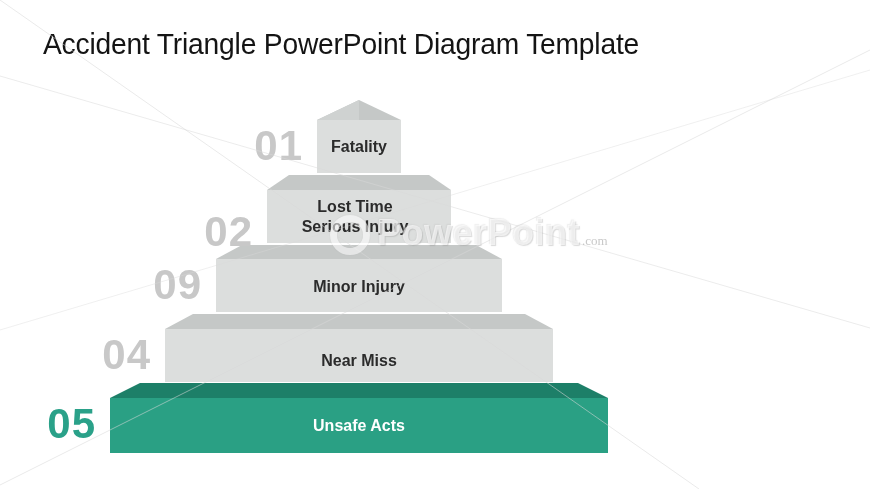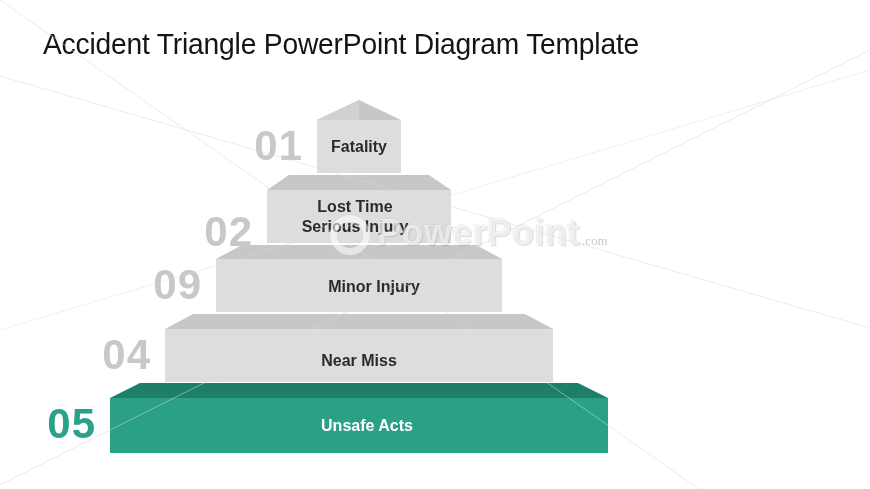--- a/index.html
+++ b/index.html
@@ -19,21 +19,21 @@
     position:absolute;width:120px;text-align:right;z-index:2;
     font-size:42px;font-weight:700;color:#c8c8c8;line-height:44px;
     letter-spacing:1px;
   }
   .num.green{color:#2aa189;}
   .lvl-label{
     position:absolute;z-index:2;display:flex;align-items:center;justify-content:center;
     font-size:16px;font-weight:700;color:#2b2b2b;text-align:center;
     white-space:pre-line;line-height:20px;
   }
-  .lvl-label.light{color:#ffffff;padding-left:8px;}
+  .lvl-label.light{color:#ffffff;}
   .watermark{
     position:absolute;left:330px;top:211px;z-index:4;display:flex;align-items:flex-start;
     pointer-events:none;
   }
   .wm-ring{
     width:26px;height:26px;border:7px solid rgba(255,255,255,0.55);border-radius:50%;
     margin-top:4px;margin-right:7px;box-shadow:0 0 1px rgba(160,160,160,0.45), inset 0 0 1px rgba(160,160,160,0.45);
   }
   .wm-brand{
     font-size:36px;font-weight:700;color:rgba(255,255,255,0.62);line-height:44px;
@@ -76,21 +76,21 @@
 
   <div class="num" style="left:183px;top:124px;">01</div>
   <div class="num" style="left:133px;top:203px;margin-top:7px;">02</div>
   <div class="num" style="left:82px;top:263px;">09</div>
   <div class="num" style="left:31px;top:333px;">04</div>
   <div class="num green" style="left:-24px;top:402px;">05</div>
 
   <div class="lvl-label" style="left:317px;top:120px;width:84px;height:53px;">Fatality</div>
   <div class="lvl-label" style="left:267px;top:190px;width:176px;height:53px;">Lost Time
 Serious Injury</div>
-  <div class="lvl-label" style="left:231px;top:259px;width:286px;height:56px;">Minor Injury</div>
+  <div class="lvl-label" style="left:216px;top:259px;width:286px;height:56px;">Minor Injury</div>
   <div class="lvl-label" style="left:165px;top:329px;width:388px;height:64px;border-radius:18px;">Near Miss</div>
   <div class="lvl-label light" style="left:110px;top:398px;width:498px;height:55px;">Unsafe Acts</div>
 
 
   <div class="watermark">
     <span class="wm-ring"></span>
     <span class="wm-brand">PowerPoint</span>
     <span class="wm-suffix">.com</span>
   </div>
 

